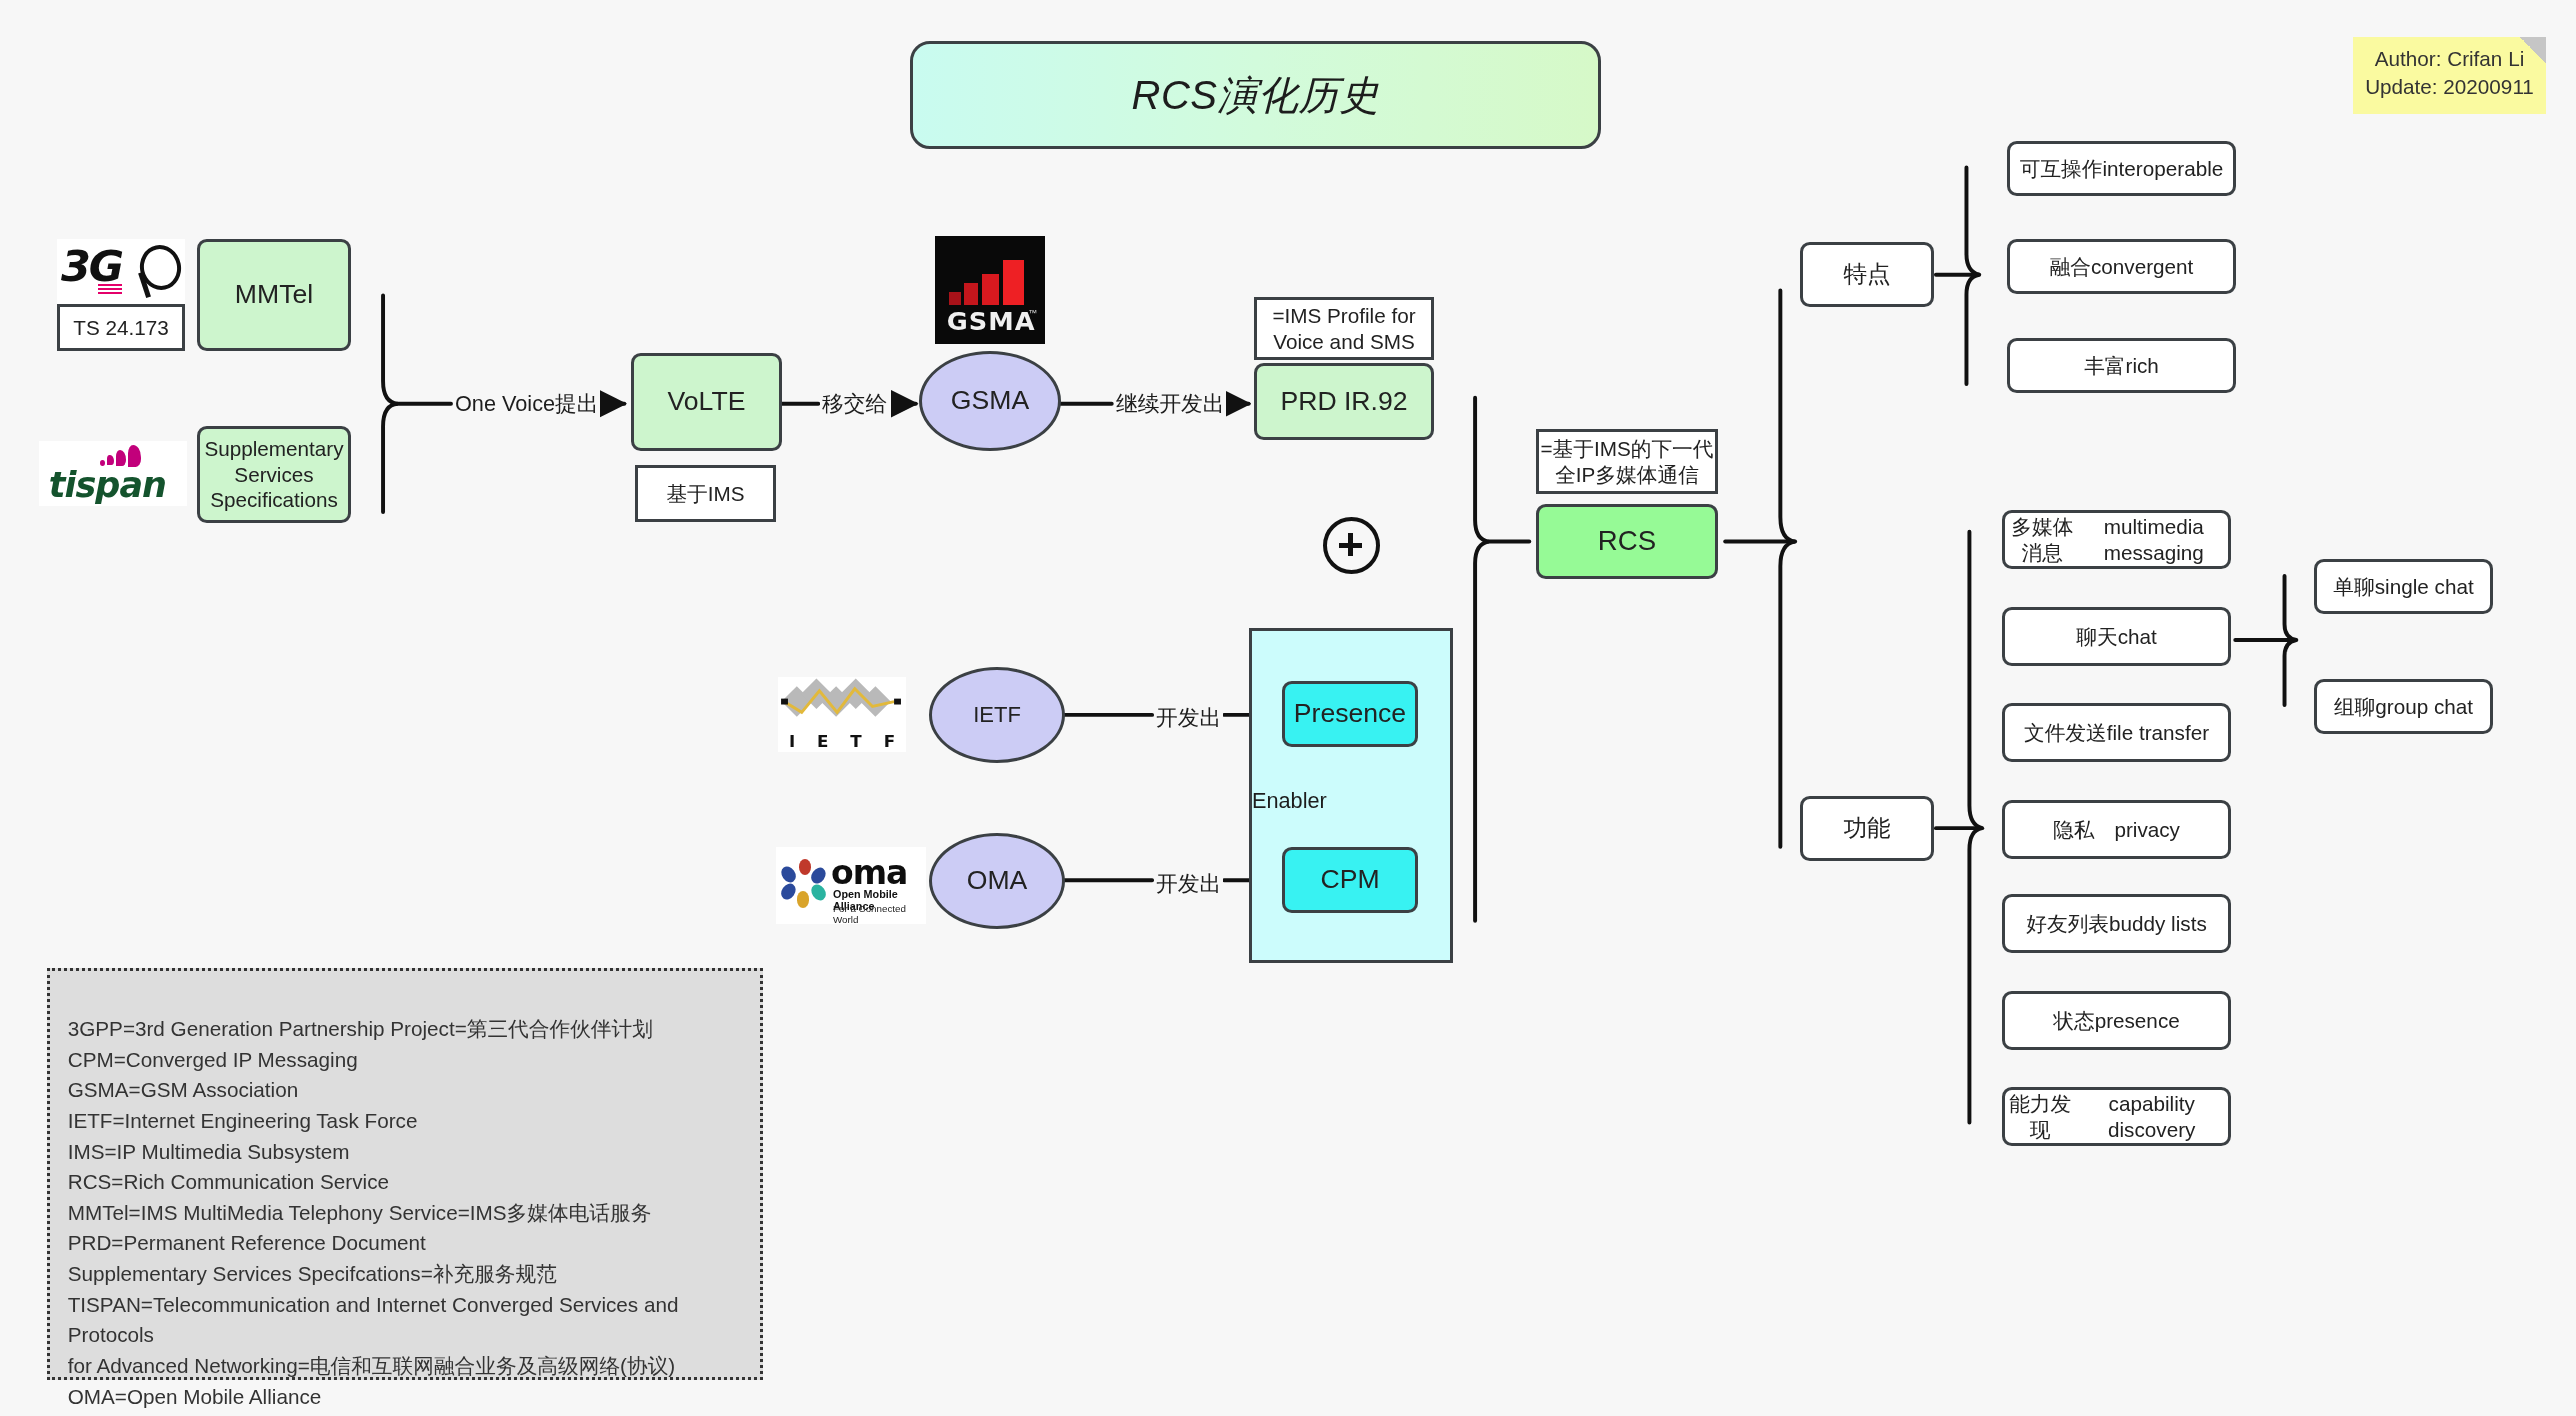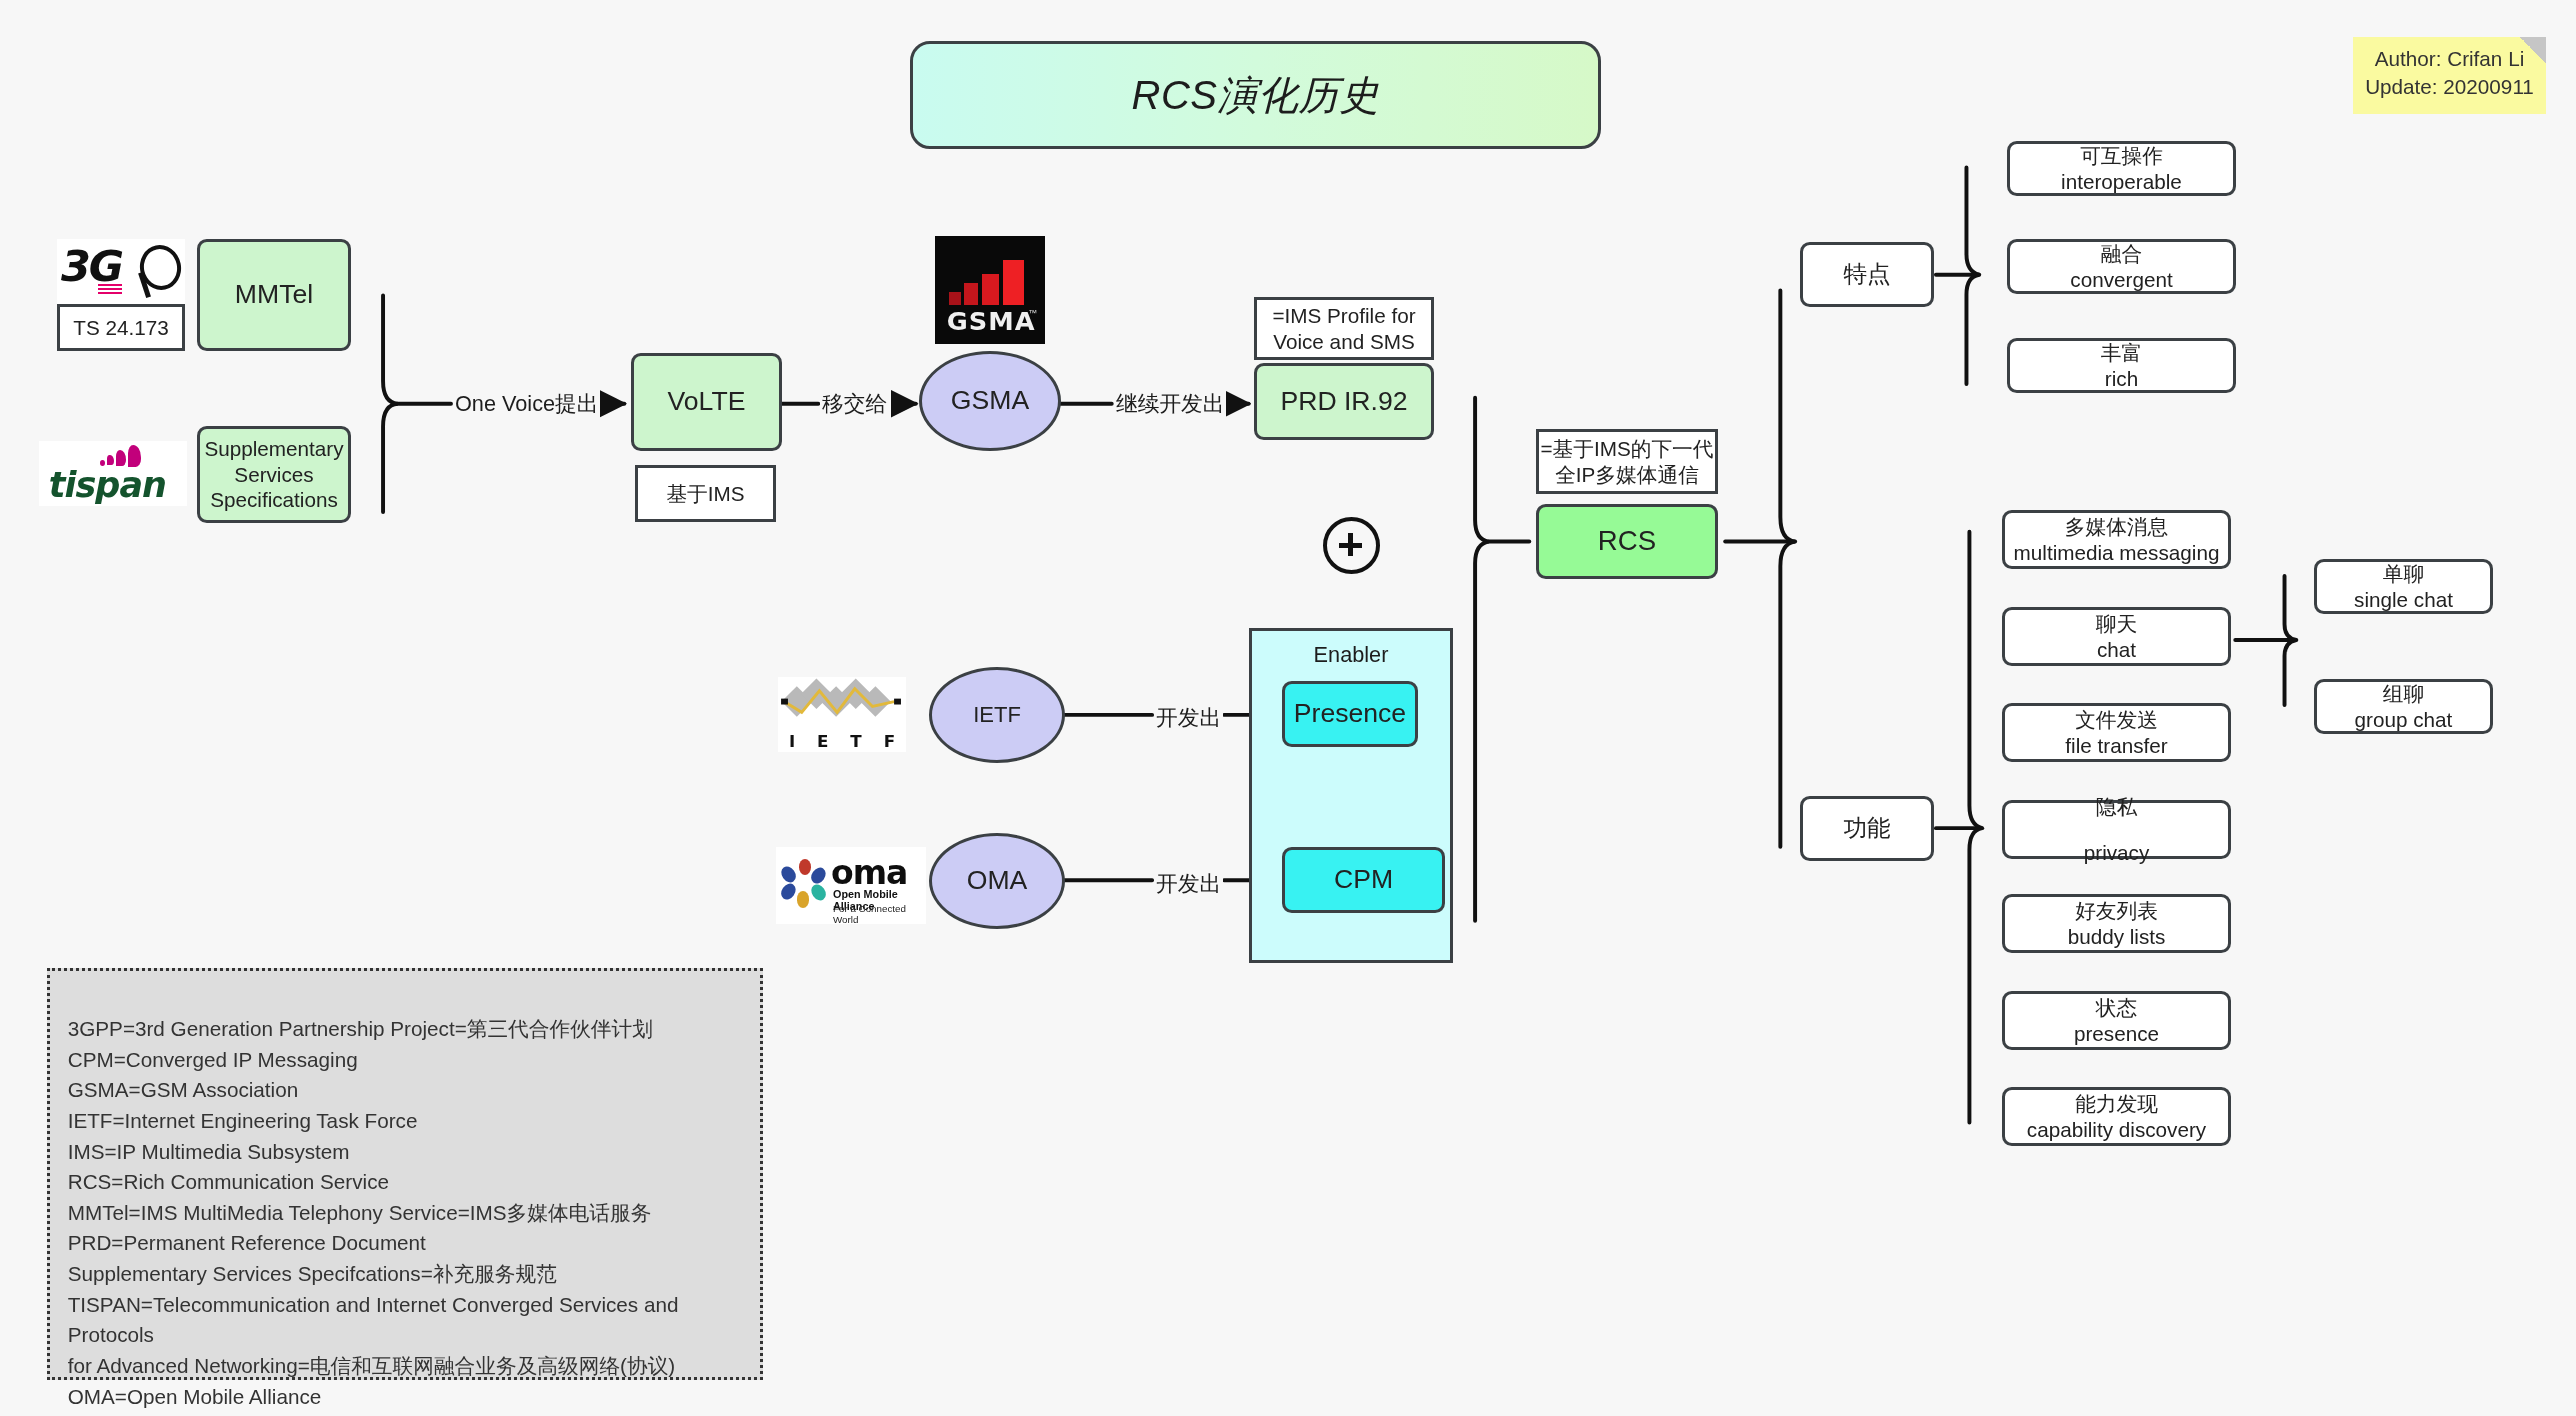--- a/index.html
+++ b/index.html
@@ -18,21 +18,20 @@
     position: absolute; left: 0; top: 0;
     width: 2576px; height: 1417px;
     pointer-events: none;
   }
 
   
   .node {
     position: absolute;
     box-sizing: border-box;
     display: flex;
-    flex-direction: column;
     align-items: center;
     justify-content: center;
     text-align: center;
     border: 3px solid #3b4044;
     background: #ffffff;
     line-height: 1.25;
   }
   .node.rounded { border-radius: 9.8px; }
   .node.green-light { background: #cdf5cd; }
   .node.green-bright { background: #96fa96; }
@@ -173,21 +172,21 @@
   #n-gsma      { left: 919px; top: 351px; width: 142px; height: 100px; font-size: 26.6px; }
   #n-imsprofile{ left: 1254px; top: 297px; width: 180px; height: 63px; font-size: 20.7px; }
   #n-prd       { left: 1254px; top: 363px; width: 180px; height: 77px; font-size: 26.6px; }
   #n-rcsdesc   { left: 1536px; top: 429px; width: 182px; height: 65px; font-size: 20.7px; }
   #n-rcs       { left: 1536px; top: 504px; width: 182px; height: 75px; font-size: 27.6px; }
   #n-ietf      { left: 929px; top: 667px; width: 136px; height: 96px; font-size: 22px; }
   #n-oma       { left: 929px; top: 833px; width: 136px; height: 96px; font-size: 26.6px; }
   #n-enabler   { left: 1249px; top: 628px; width: 204px; height: 335px; font-size: 21.7px;
                  justify-content: flex-start; padding-top: 9.8px; }
   #n-presence  { left: 1282px; top: 681px; width: 136px; height: 66px; font-size: 26.6px; }
-  #n-cpm       { left: 1282px; top: 847px; width: 163px; height: 66px; font-size: 26.6px; }
+  #n-cpm       { left: 1282px; top: 847px; width: 136px; height: 66px; font-size: 26.6px; }
   #n-tedian    { left: 1800px; top: 242px; width: 134px; height: 65px; font-size: 23.6px; }
   #n-gongneng  { left: 1800px; top: 796px; width: 134px; height: 65px; font-size: 23.6px; }
 
   .feat { width: 229px; height: 55px; font-size: 20.7px; left: 2007px; }
   #f-0 { top: 141px; }
   #f-1 { top: 239px; }
   #f-2 { top: 338px; }
 
   .func { width: 229px; height: 59px; font-size: 20.7px; left: 2002px; }
   #u-0 { top: 510px; }

